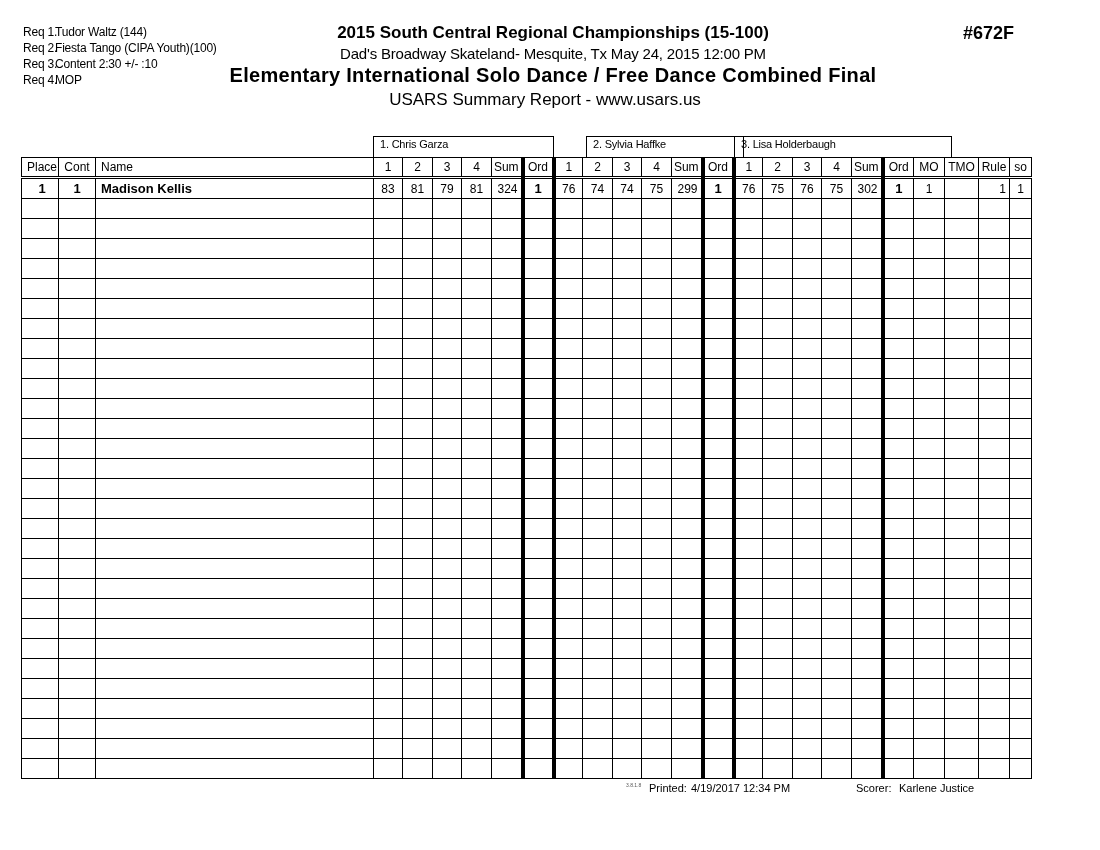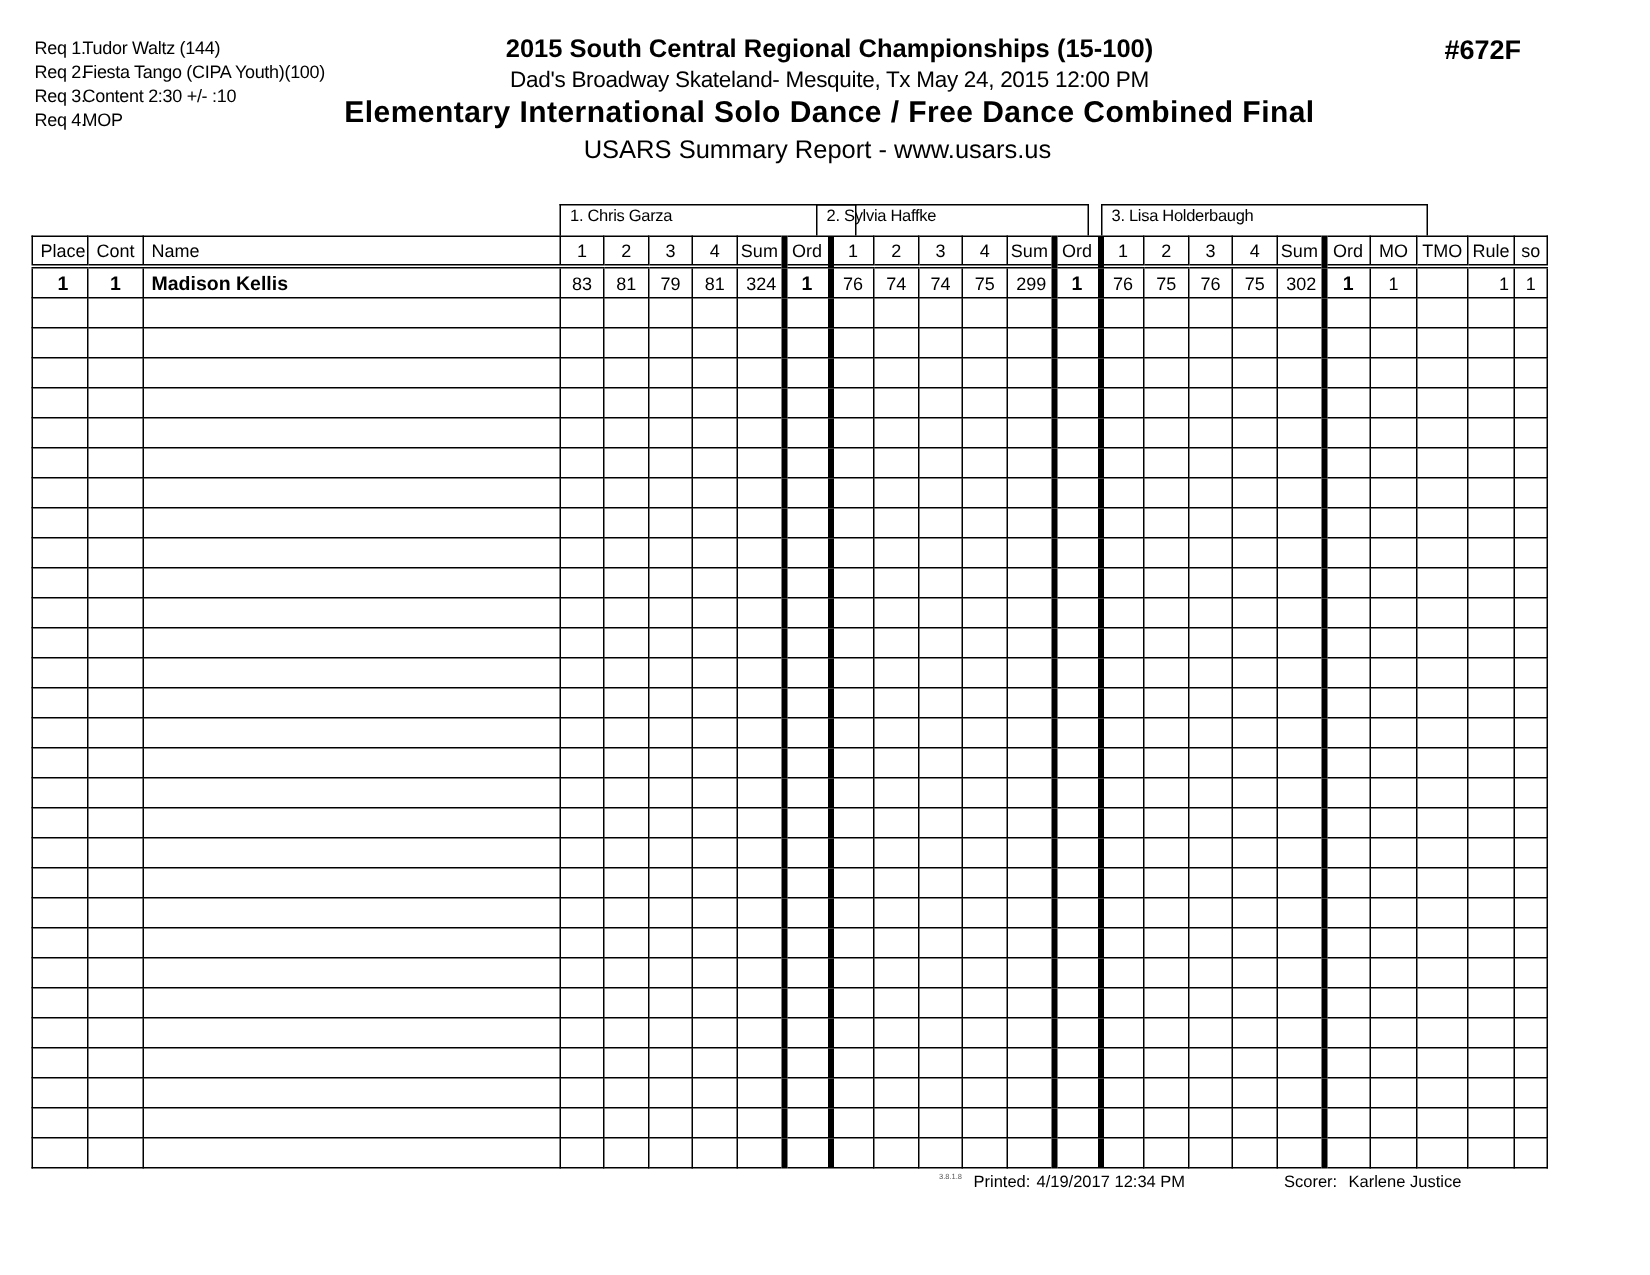--- a/index.html
+++ b/index.html
@@ -42,22 +42,22 @@
 <div class="abs req" style="top:40px"><span class="k">Req  2.</span><span>Fiesta Tango (CIPA Youth)(100)</span></div>
 <div class="abs req" style="top:56px"><span class="k">Req  3.</span><span>Content 2:30 +/- :10</span></div>
 <div class="abs req" style="top:72px"><span class="k">Req  4.</span><span>MOP</span></div>
 
 <div class="abs title1">2015 South Central Regional Championships (15-100)</div>
 <div class="abs title2">Dad's Broadway Skateland- Mesquite, Tx  May 24, 2015  12:00 PM</div>
 <div class="abs title3">Elementary International Solo Dance / Free Dance Combined Final</div>
 <div class="abs title4">USARS Summary Report - www.usars.us</div>
 <div class="abs eventno">#672F</div>
 
-<div class="judgebox" style="left:373px;width:198px">1.  Chris Garza</div>
-<div class="judgebox" style="left:544px;width:182px">2.  Sylvia Haffke</div>
+<div class="judgebox" style="left:373px;width:181px">1.  Chris Garza</div>
+<div class="judgebox" style="left:586px;width:158px">2.  Sylvia Haffke</div>
 <div class="judgebox" style="left:734px;width:218px">3.  Lisa Holderbaugh</div>
 
 <table class="grid" id="grid">
   <colgroup>
     <col style="width:37px">
       <col style="width:37px">
       <col style="width:278px">
     <col style="width:29px">
       <col style="width:30px">
       <col style="width:29px">

